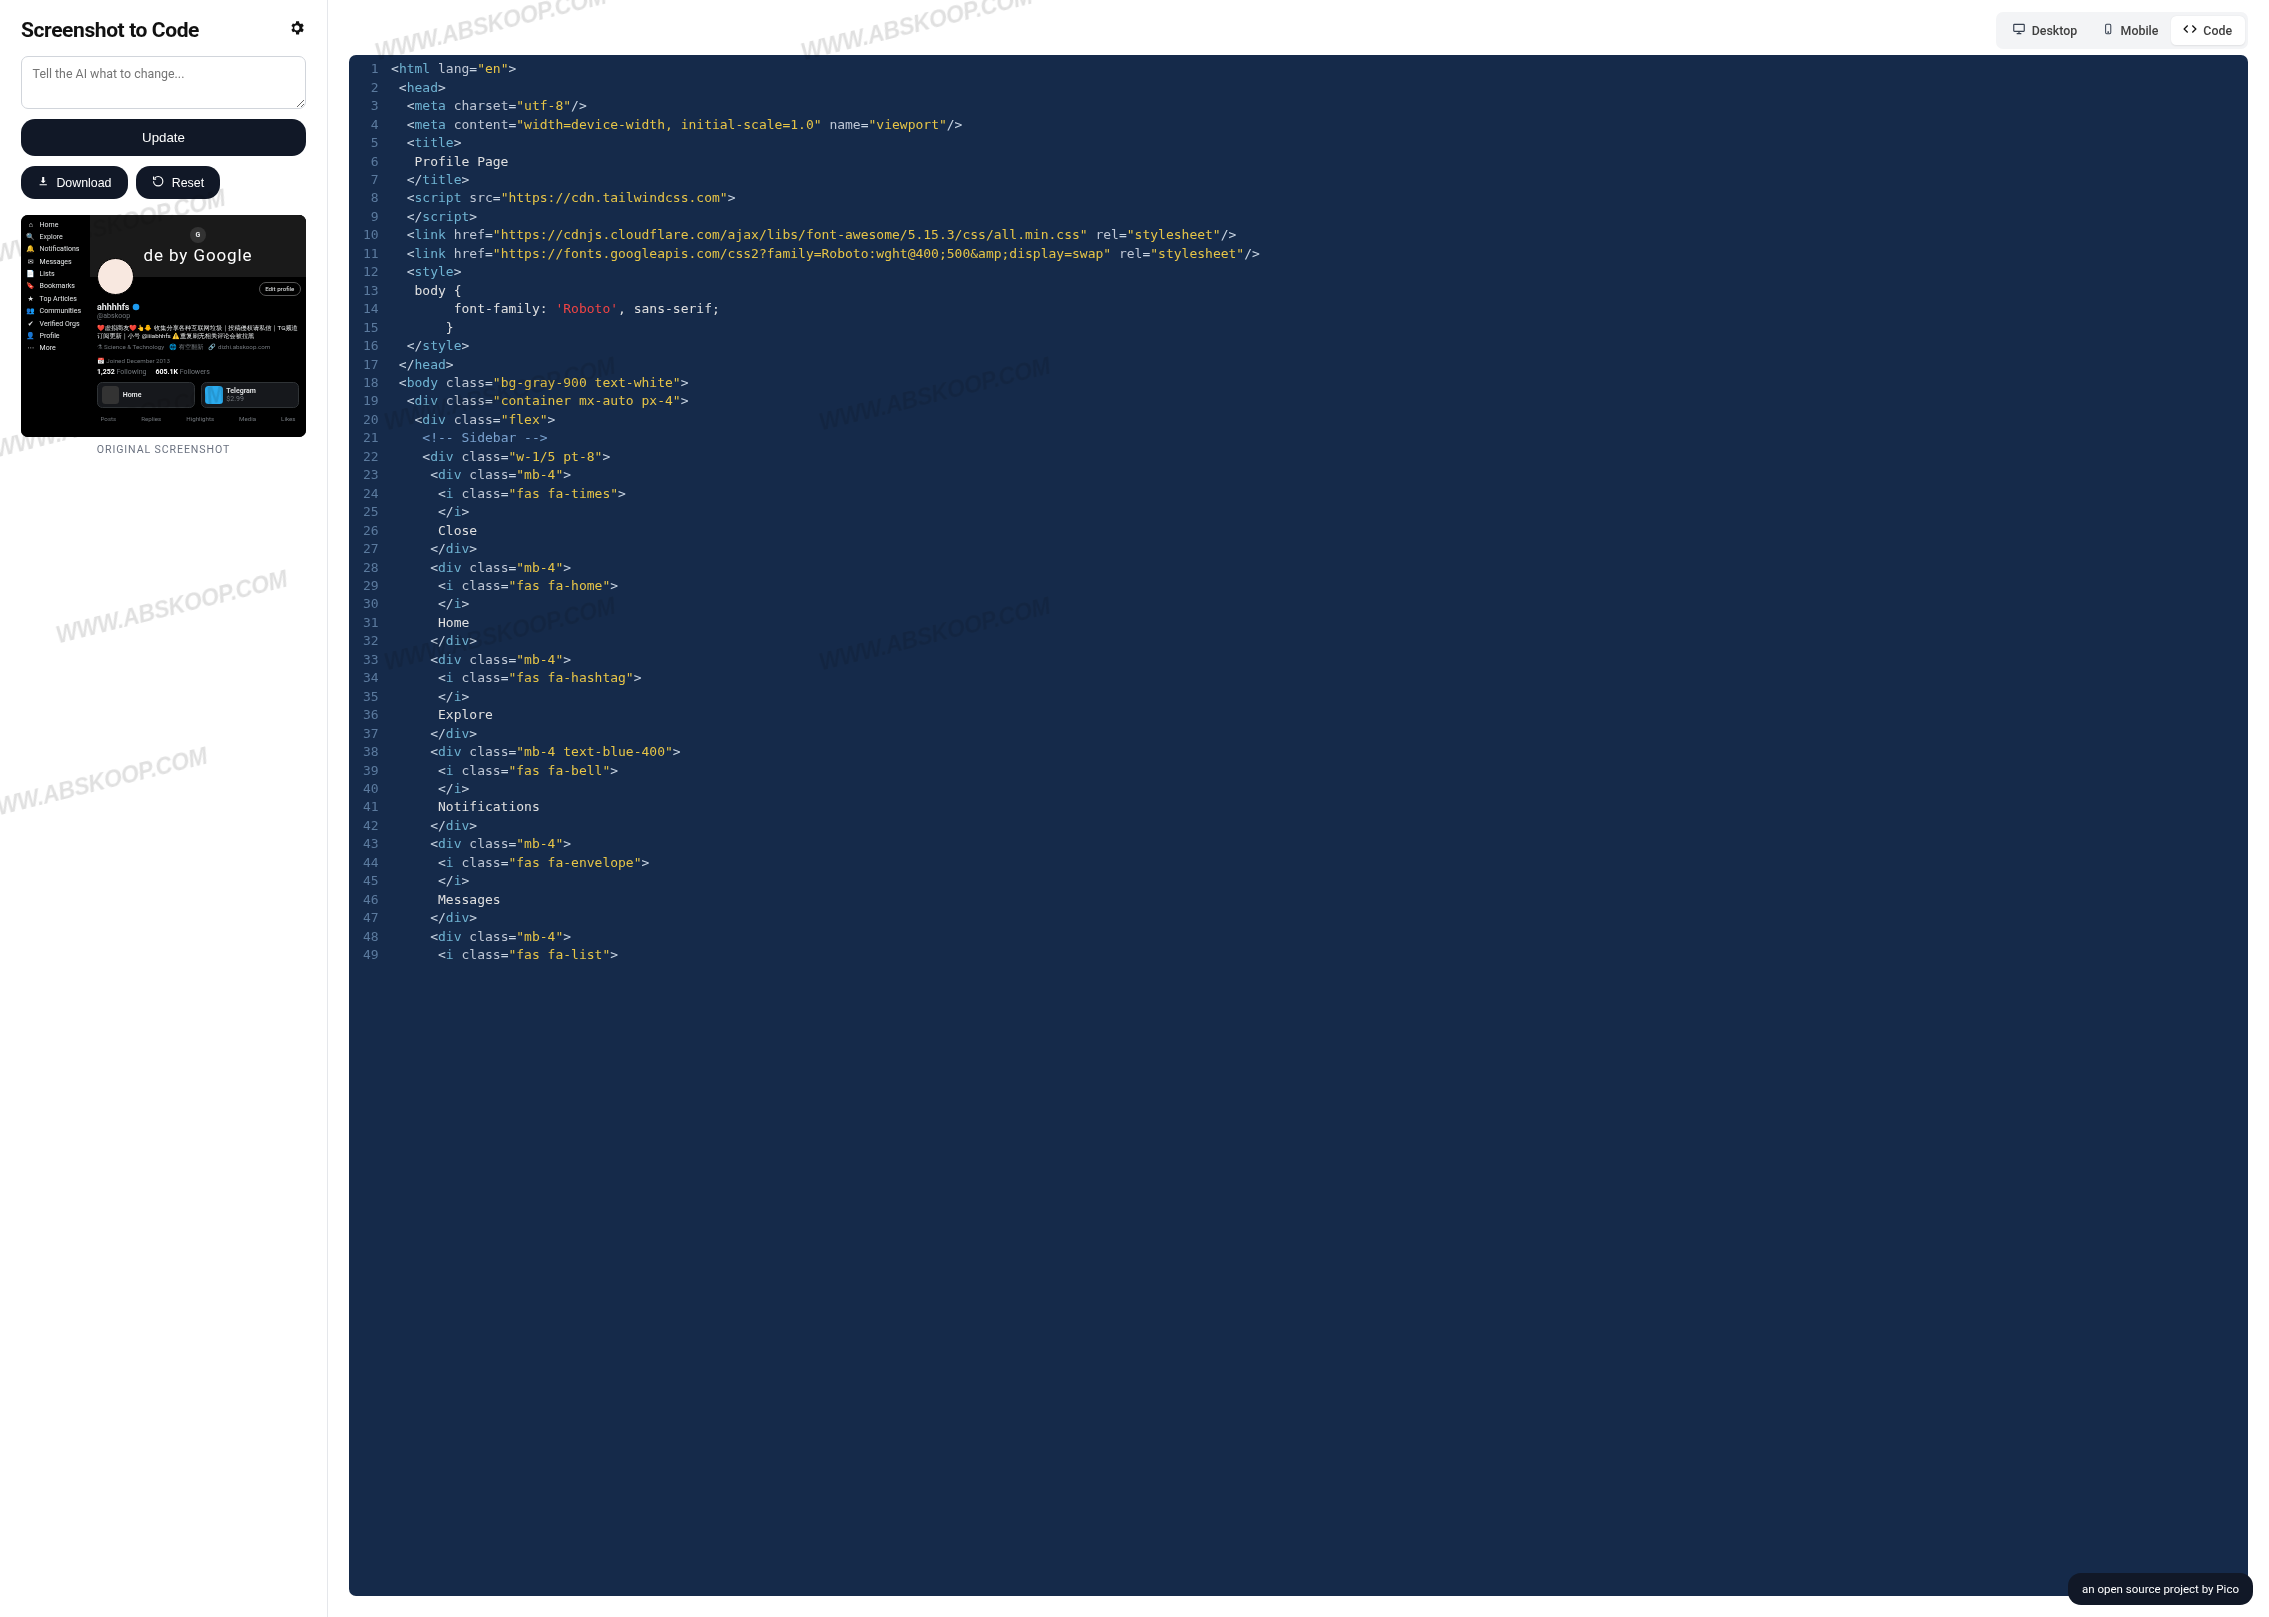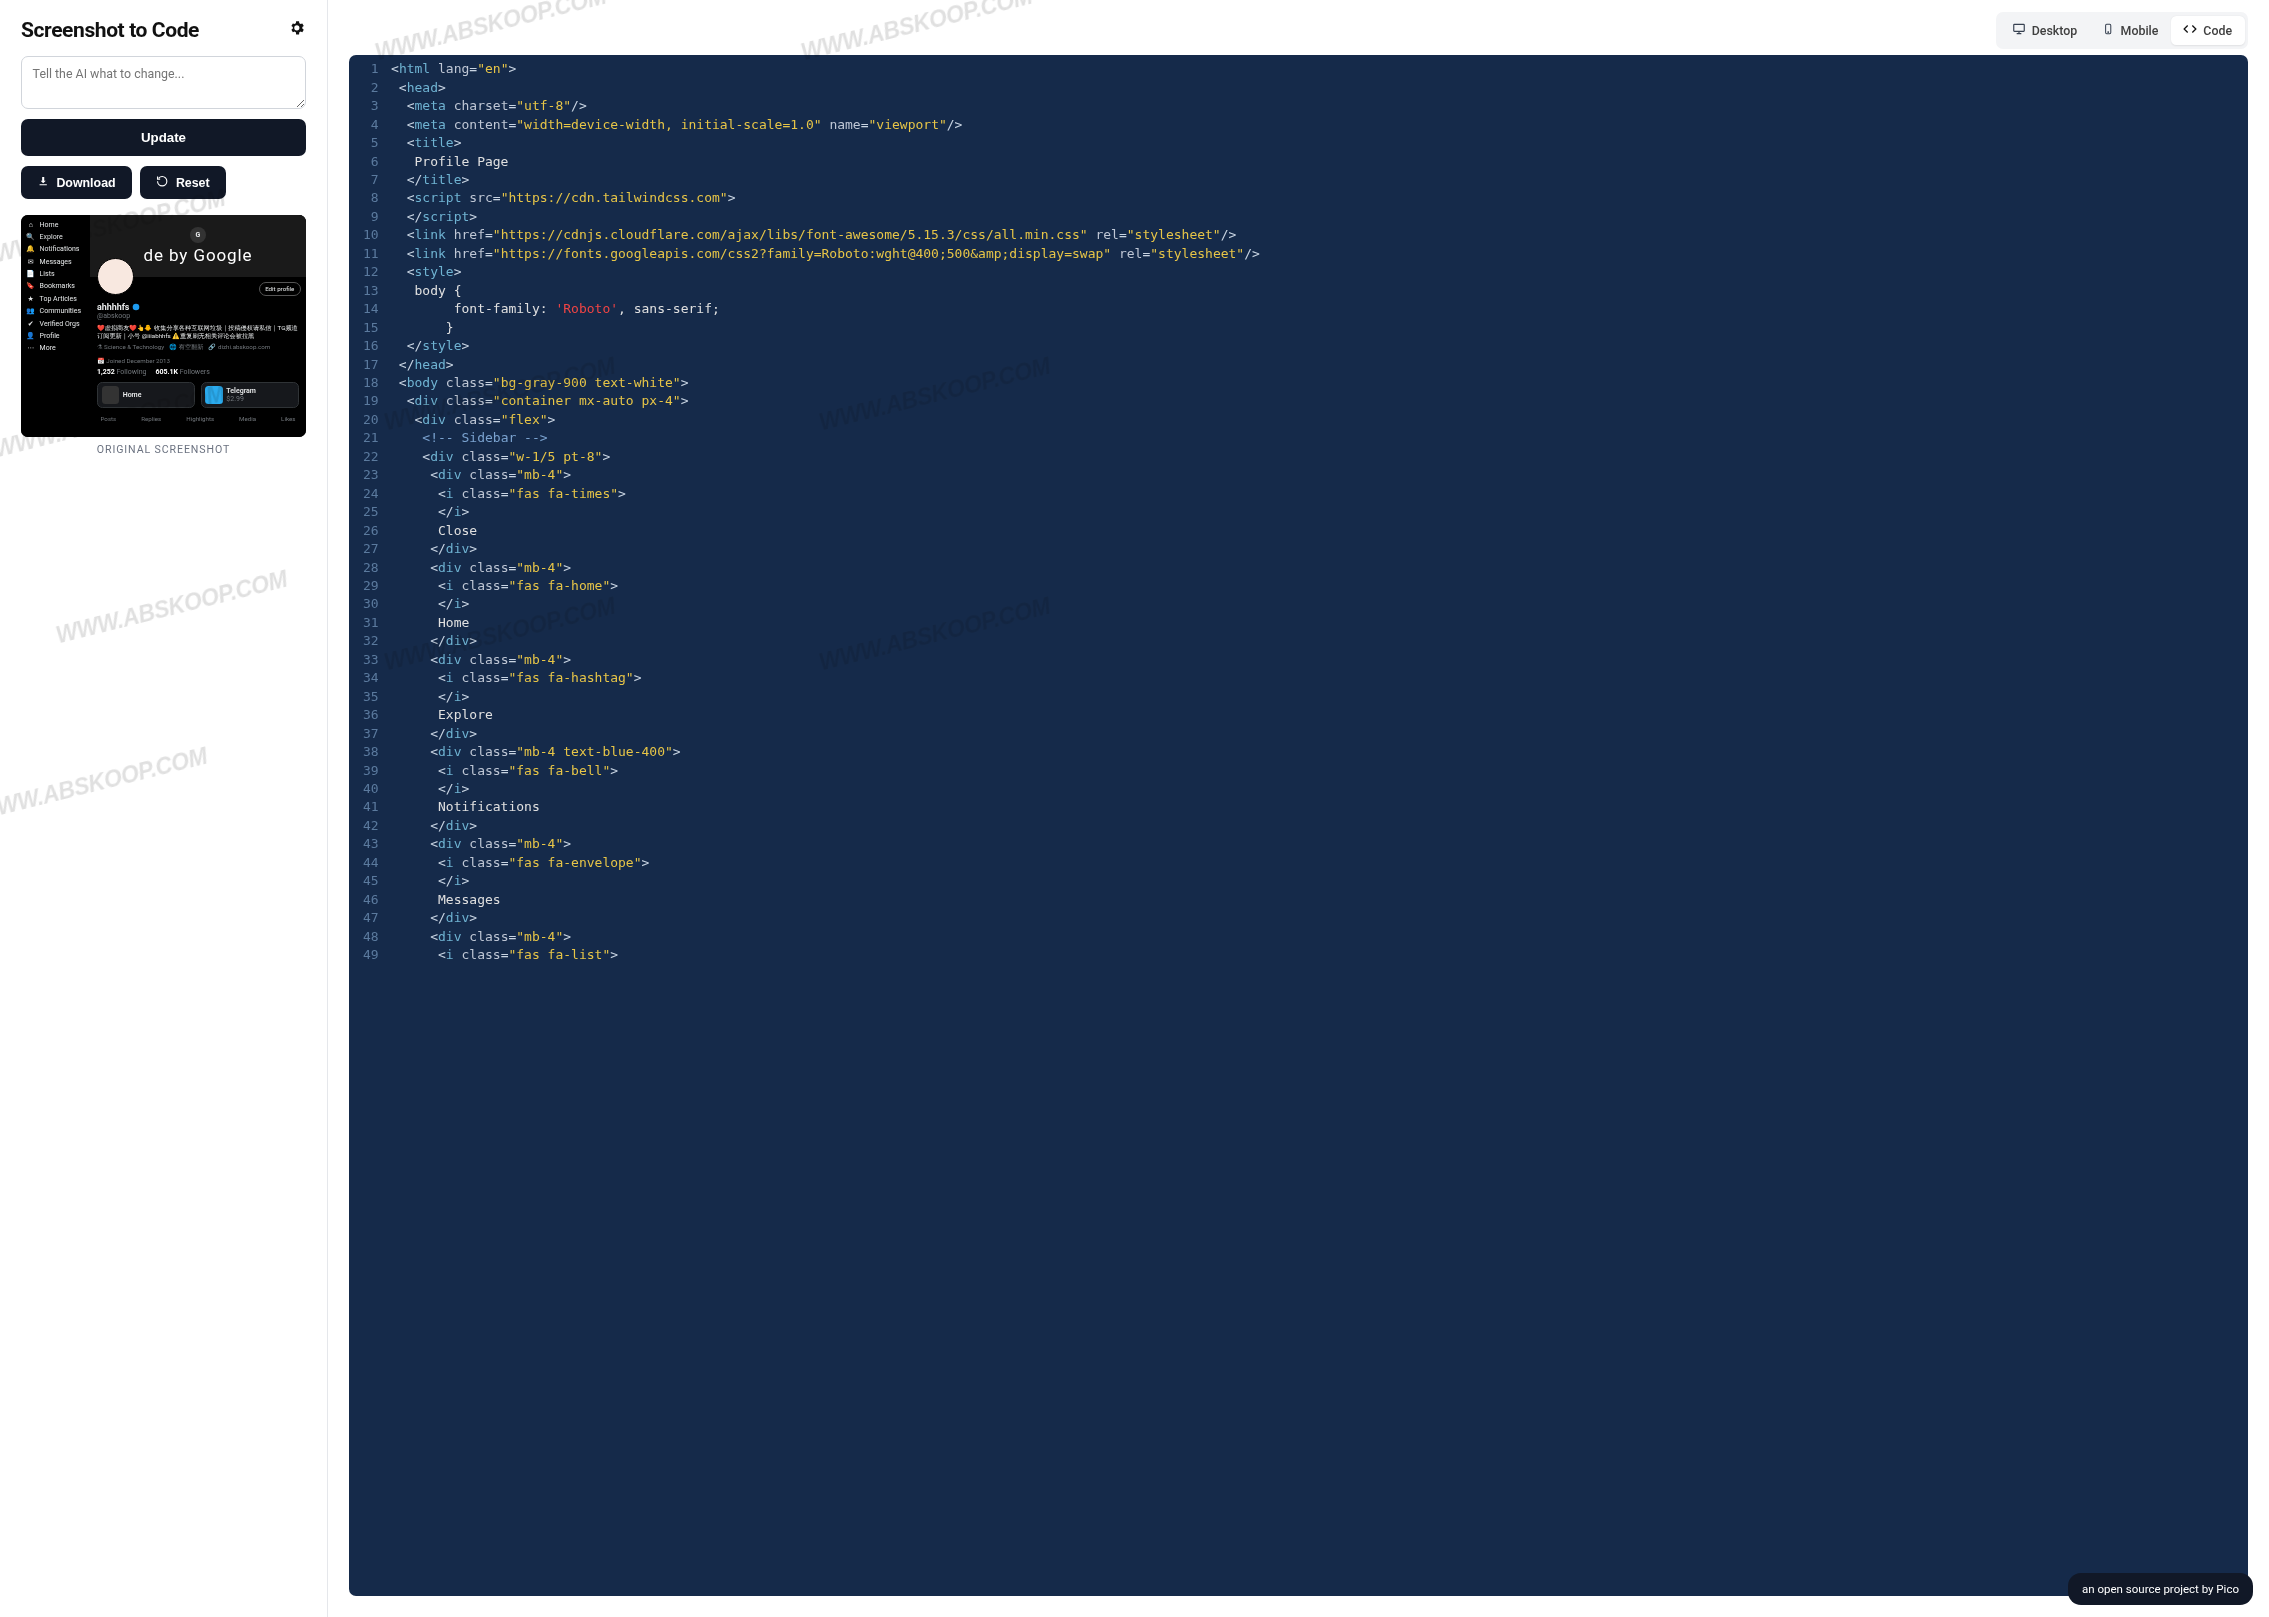--- a/index.html
+++ b/index.html
@@ -3,21 +3,21 @@
 <meta charset="utf-8">
 <style>
 *{margin:0;padding:0;box-sizing:border-box}
 body{font-family:-apple-system,BlinkMacSystemFont,'Segoe UI',Roboto,sans-serif;background:#fff;color:#111;overflow:hidden}
 .app{display:flex;height:100vh;width:100vw}
 .sidebar{width:328px;min-width:328px;border-right:0.9px solid #e5e7eb;padding:17.7px 21px;display:flex;flex-direction:column;gap:10.6px;overflow-y:auto}
 .sidebar-header{display:flex;align-items:center;justify-content:space-between;margin-bottom:3.5px}
 .app-title{font-size:21px;font-weight:700;letter-spacing:-0.4px}
 .gear-icon{cursor:pointer}
 .prompt-box{width:100%;min-height:53px;border:0.9px solid #d1d5db;border-radius:7px;padding:8.9px 10.6px;font-size:12.4px;font-family:inherit;resize:vertical;color:#6b7280;background:#fff}
-.btn{border:none;border-radius:7px;padding:10.6px 14px;font-size:13.3px;font-weight:700;cursor:pointer;display:inline-flex;align-items:center;justify-content:center;gap:7px}
+.btn{border:none;border-radius:14px;padding:10.6px 14px;font-size:13.3px;font-weight:400;cursor:pointer;display:inline-flex;align-items:center;justify-content:center;gap:7px}
 .btn-primary{background:#111827;color:#fff;width:100%}
 .btn-row{display:flex;gap:8.9px}
 .btn-secondary{background:#111827;color:#fff;padding:8.9px 16px;font-size:12.4px}
 .preview-wrap{margin-top:5.3px}
 .preview-img{width:100%;height:222px;background:#000;border-radius:7px;position:relative;overflow:hidden}
 .preview-caption{text-align:center;font-size:10.6px;letter-spacing:0.9px;color:#6b7280;margin-top:5.3px}
 .upgrade-box{margin-top:auto;border:0.9px solid #e5e7eb;border-radius:7px;padding:10.6px 12.4px;font-size:11.5px;line-height:1.5;color:#374151;background:#fff}
 .main{flex:1;display:flex;flex-direction:column;background:#fff;position:relative}
 .view-switch{position:absolute;top:12.4px;right:21px;display:flex;gap:0;background:#f3f4f6;border-radius:7px;padding:3.5px}
 .view-tab{display:flex;align-items:center;gap:6.2px;padding:6.2px 12.4px;border-radius:5.3px;font-size:12.4px;font-weight:500;cursor:pointer;color:#404040}

